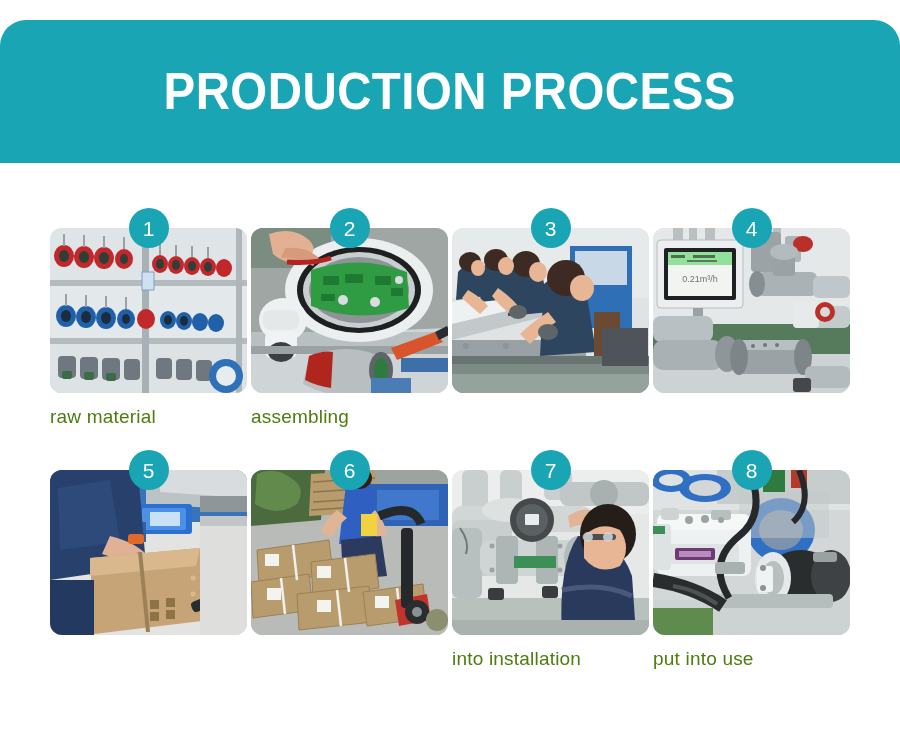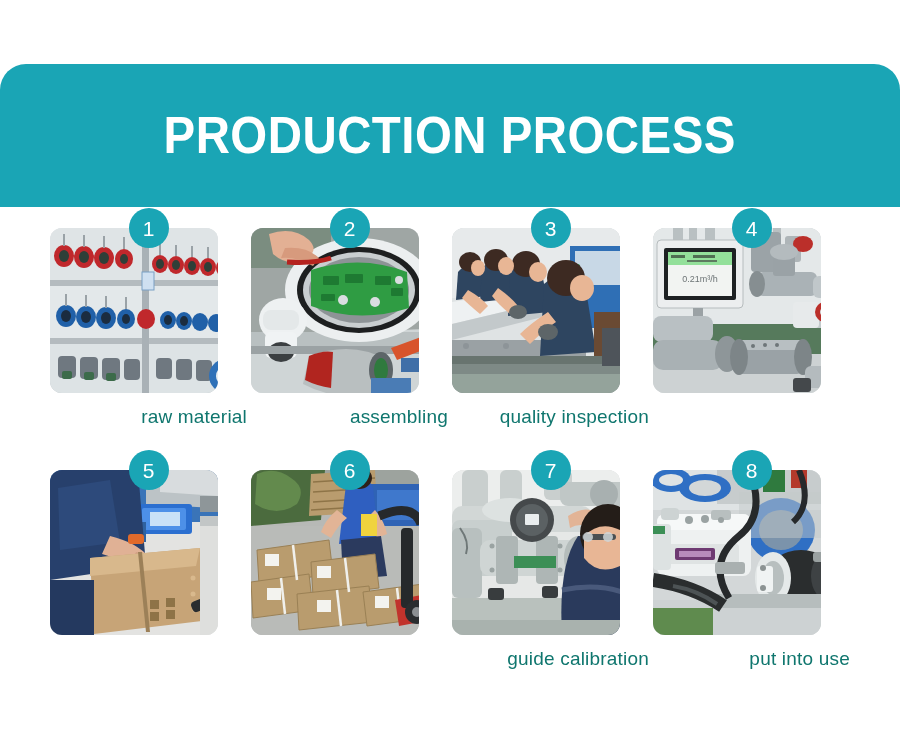--- a/index.html
+++ b/index.html
@@ -21,21 +21,20 @@
     left: 0;
     top: 20px;
     width: 900px;
     height: 143px;
     background: #1aa5b5;
     border-radius: 26px 26px 0 0;
     display: flex;
     align-items: center;
     justify-content: center;
     box-sizing: border-box;
-    margin-top: 44px;
   }
   .banner-title {
     color: #ffffff;
     font-family: "Liberation Sans Narrow", "Liberation Sans", "DejaVu Sans", sans-serif;
     font-weight: bold;
     font-size: 51px;
     letter-spacing: 0.5px;
     line-height: 1;
     transform: scaleX(0.93);
     white-space: nowrap;
@@ -59,21 +58,21 @@
   .thumb-wrap {
     position: relative;
     width: 197px;
     height: 165px;
     margin-top: 20px;
   }
   .thumb {
     position: absolute;
     left: 0;
     top: 0;
-    width: 168px;
+    width: 197px;
     height: 165px;
     border-radius: 12px;
     overflow: hidden;
     background: #cfd4d7;
   }
   .thumb svg {
     display: block;
     width: 197px;
     height: 165px;
   }
@@ -91,22 +90,22 @@
     font-weight: normal;
     display: flex;
     align-items: center;
     justify-content: center;
     line-height: 1;
     z-index: 3;
     font-family: "Liberation Sans", "DejaVu Sans", sans-serif;
   }
   .caption {
     margin-top: 12px;
-    text-align: right;
-    color: #0f766e;
+    text-align: left;
+    color: #4d7c0f;
     font-size: 19px;
     font-family: "Liberation Sans Narrow", "Liberation Sans", "DejaVu Sans", sans-serif;
     letter-spacing: 0.2px;
     line-height: 24px;
     white-space: nowrap;
   }
 </style>
 </head>
 <body>
 
@@ -315,21 +314,20 @@
           <rect x="150" y="100" width="46" height="38" fill="#4e545a"></rect>
           <g fill="#8d9498">
             <circle cx="14" cy="118" r="3"></circle>
               <circle cx="54" cy="118" r="3"></circle>
           </g>
           <rect x="0" y="146" width="197" height="19" fill="#94a39b"></rect>
         </svg>
       </div>
       <div class="badge">3</div>
     </div>
-    <div class="caption">quality inspection</div>
   </div>
 
   <div class="cell">
     <div class="thumb-wrap">
       <div class="thumb">
         <svg viewBox="0 0 197 165" preserveAspectRatio="none" aria-hidden="true">
           <rect width="197" height="165" fill="#d7dbdc"></rect>
           <rect x="0" y="0" width="197" height="96" fill="#e4e8e9"></rect>
           <rect x="0" y="96" width="197" height="30" fill="#567a5c"></rect>
           <rect x="0" y="126" width="197" height="39" fill="#cdd2d3"></rect>
@@ -538,21 +536,21 @@
           </g>
           <g fill="#383c3e">
             <rect x="36" y="118" width="16" height="12" rx="3"></rect>
             <rect x="90" y="116" width="16" height="12" rx="3"></rect>
           </g>
           <rect x="0" y="150" width="197" height="15" fill="#a9b2ae"></rect>
         </svg>
       </div>
       <div class="badge">7</div>
     </div>
-    <div class="caption">guide calibration</div>
+    <div class="caption">into installation</div>
   </div>
 
   <div class="cell">
     <div class="thumb-wrap">
       <div class="thumb">
         <svg viewBox="0 0 197 165" preserveAspectRatio="none" aria-hidden="true">
           <rect width="197" height="165" fill="#d3d7d8"></rect>
           <rect x="0" y="0" width="197" height="40" fill="#dfe3e4"></rect>
           <rect x="0" y="130" width="197" height="35" fill="#cdd2d3"></rect>
           <rect x="0" y="138" width="60" height="27" fill="#5f8b4e"></rect>

